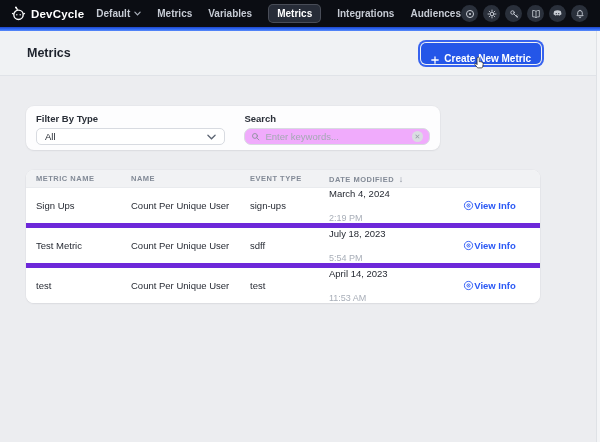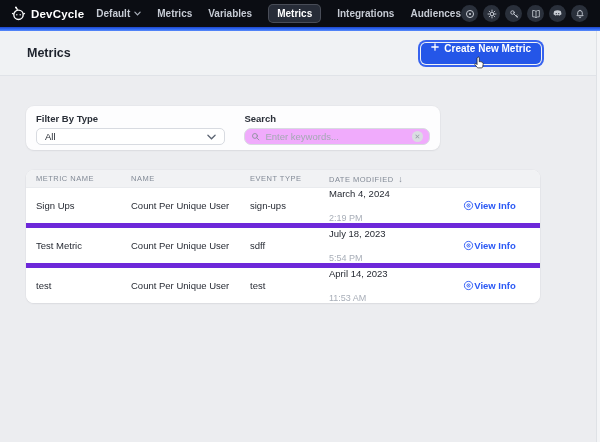--- a/index.html
+++ b/index.html
@@ -18,21 +18,21 @@
 
   
   .top-line { height:4px; background:linear-gradient(180deg,#1e44c8 0,#2f6bf6 55%,#5c8cf8 100%); }
 
   
   .page-header { height:45px; background:#f0f2f4; border-bottom:1px solid #e0e3e8;
                  display:flex; align-items:center; padding-left:27px; padding-right:59px; }
   .page-title { font-size:12.5px; font-weight:700; color:#1d222c; }
   .create-btn { margin-left:auto; height:21px; padding:0 10px; background:#2456e8; color:#fff;
                 border:none; border-radius:5px; font-family:"Liberation Sans",sans-serif;
-                font-size:10px; font-weight:600; display:flex; align-items:flex-start; gap:5px; cursor:pointer;
+                font-size:10px; font-weight:600; display:flex; align-items:flex-end; gap:5px; cursor:pointer;
                 box-shadow:0 0 0 1px #f0f2f4, 0 0 0 3px #3763ef; }
 
   
   .content { padding:30px 60px 0 26px; }
   .card { background:#fdfdfe; border-radius:8px; box-shadow:0 1px 2px rgba(20,25,40,.06), 0 0 0 1px rgba(20,25,40,.02); }
   .filter-card { width:414px; height:44px; padding:7px 10px 0 10px; display:flex; gap:19px; }
   .field-col-1 { width:240px; }
   .field-col-2 { width:235px; }
   .field-label { font-size:9.5px; font-weight:700; color:#2a2f38; margin-bottom:4px; }
   .select { height:17px; border:1px solid #d8dbe1; border-radius:5px; background:#fff; display:flex;
@@ -43,21 +43,21 @@
   .search-box input { border:none; outline:none; flex:1; font-family:"Liberation Sans",sans-serif;
                       font-size:9.5px; color:#262b33; background:transparent; }
   .search-box input::placeholder { color:#a3a9b3; }
   .clear-btn { width:11px; height:11px; border-radius:50%; background:#dadde2; color:#9aa0aa;
                font-size:7px; line-height:11px; text-align:center; cursor:pointer; flex:0 0 auto; }
 
   
   .table-card { width:514px; margin-top:20px; overflow:hidden; }
   .thead { display:grid; grid-template-columns:95px 119px 79px 110px 1fr; height:18px;
            background:#f1f2f4; align-items:center; border-bottom:1px solid #e9ebee; }
-  .th { font-size:7.5px; font-weight:400; letter-spacing:.5px; color:#828a96; padding-left:10px;
+  .th { font-size:7.5px; font-weight:700; letter-spacing:.5px; color:#828a96; padding-left:10px;
         cursor:pointer; white-space:nowrap; }
   .tr { display:grid; grid-template-columns:95px 119px 79px 110px 1fr; min-height:32px;
         background:#fff; align-items:center; }
   .tr + .tr { border-top:5px solid #6d28d9; }
   .td { font-size:9.5px; color:#262a33; padding-left:10px; }
   .td .time { font-size:9px; color:#a8aeb8; margin-top:14px; }
   .td-action { display:flex; justify-content:center; align-items:center; }
   .view-info { display:flex; align-items:center; color:#2b59f5; font-size:9.5px;
                font-weight:600; cursor:pointer; text-decoration:none; }
 

